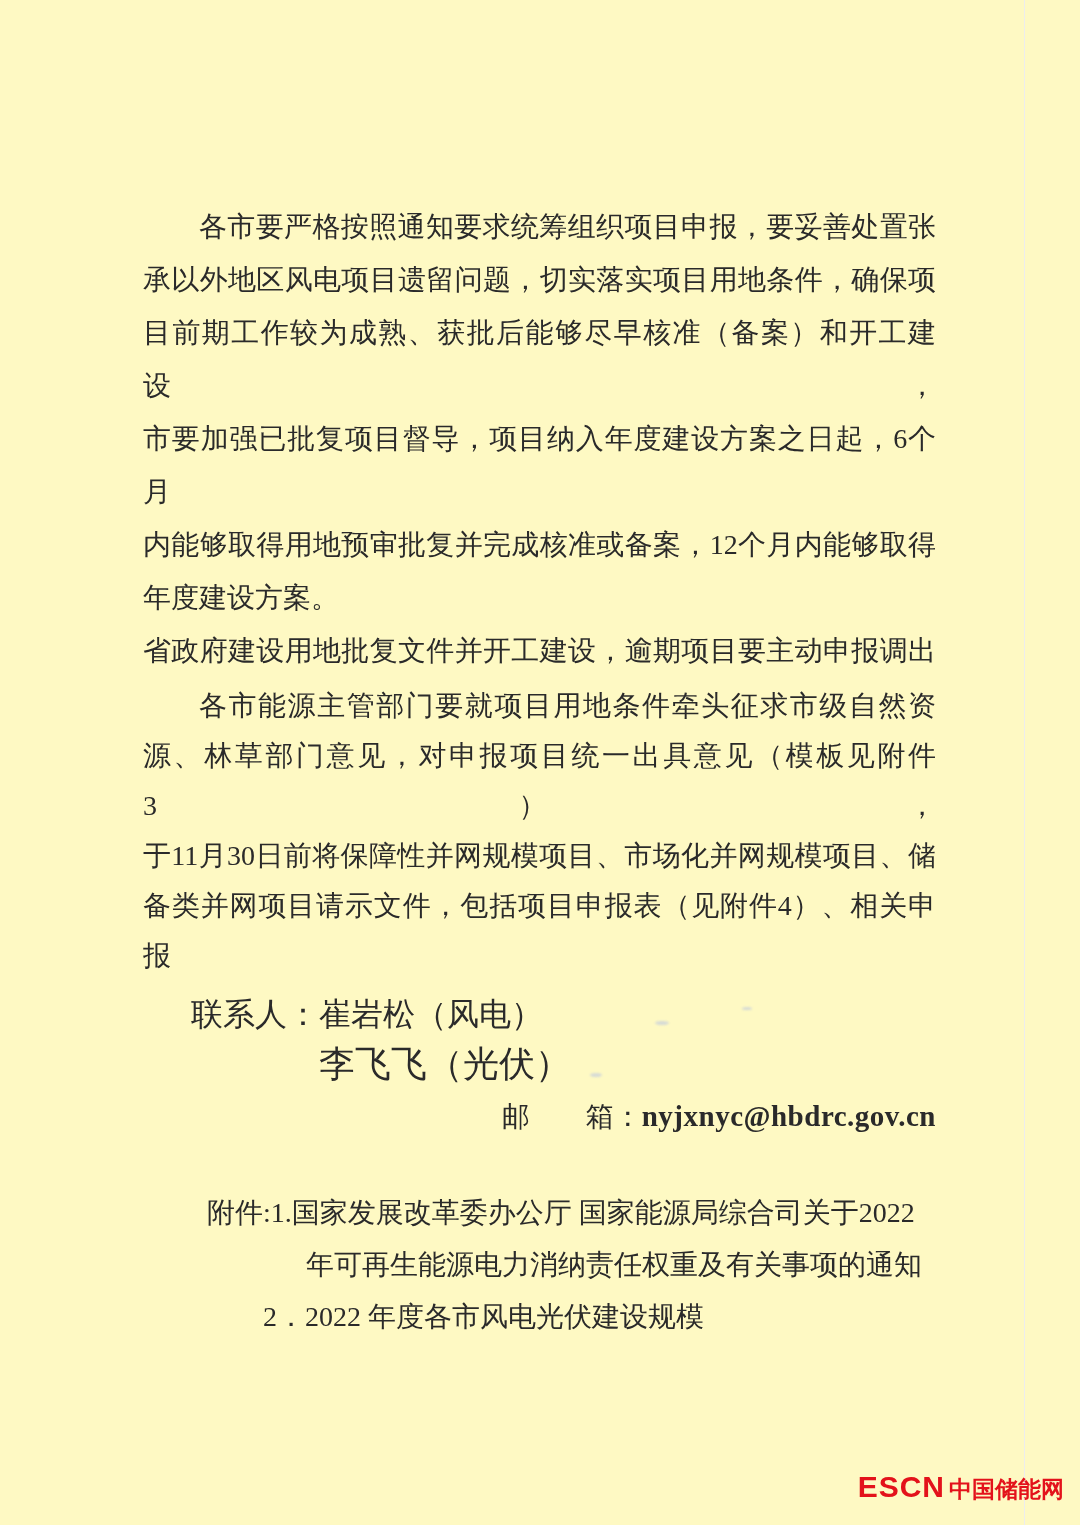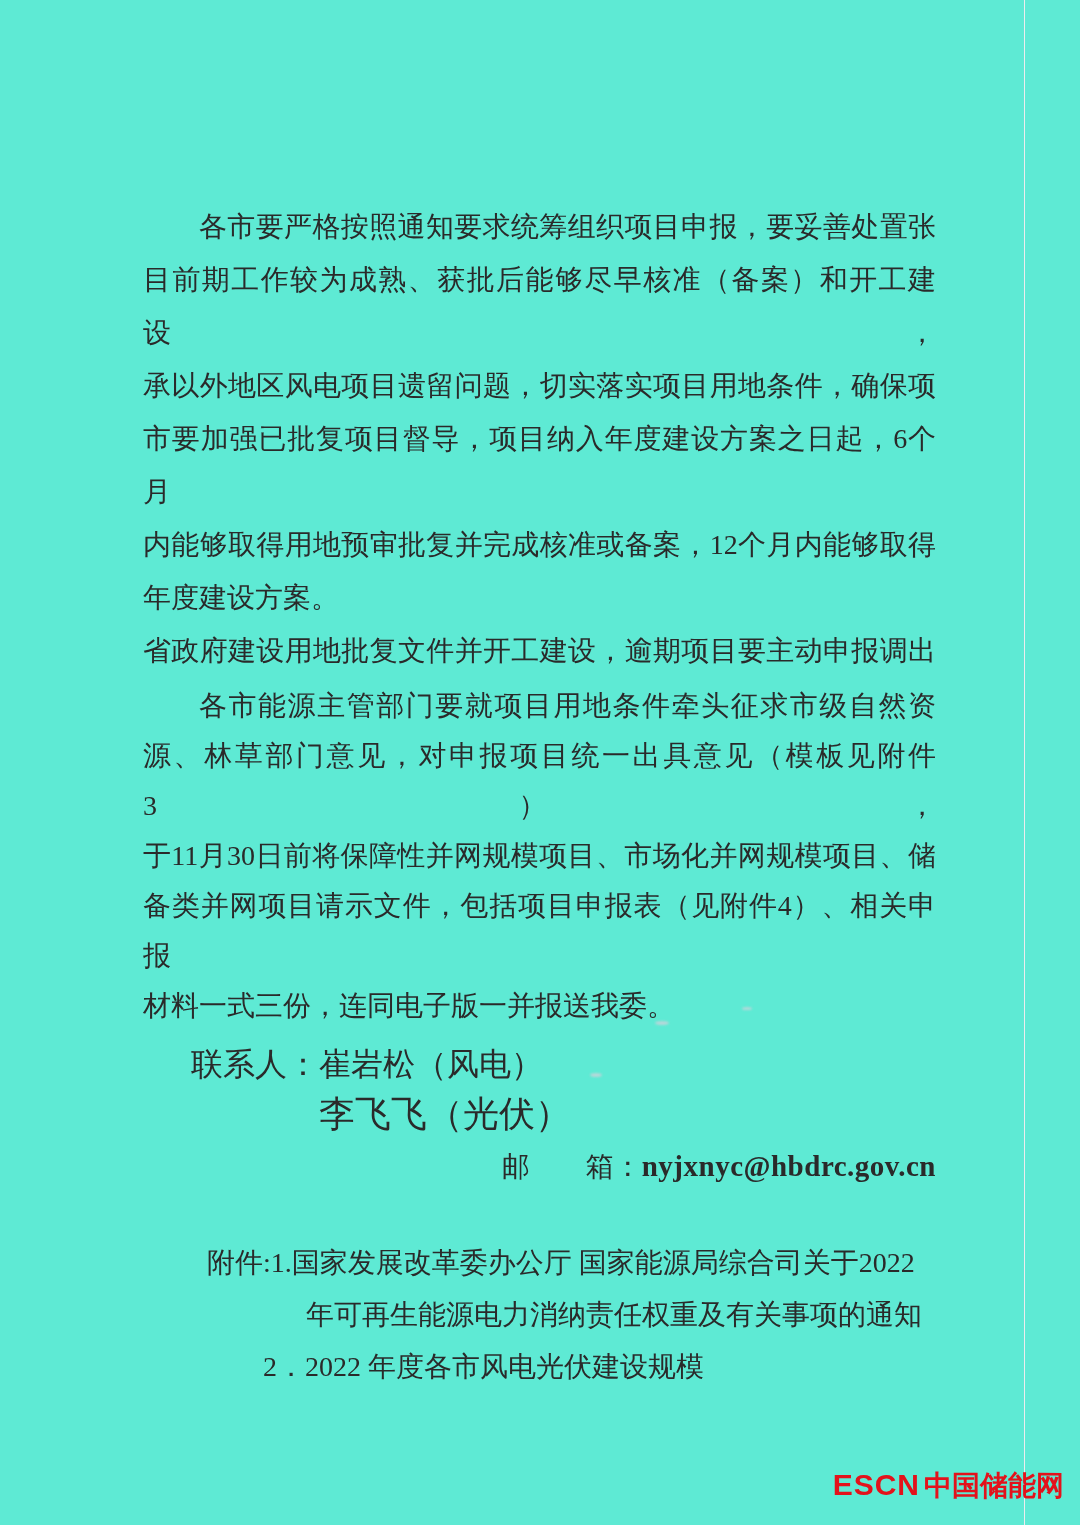--- a/index.html
+++ b/index.html
@@ -4,21 +4,21 @@
 <style>
   html, body {
     margin: 0;
     padding: 0;
     background: #ffffff;
   }
   .page {
     position: relative;
     width: 1080px;
     height: 1525px;
-    background: #5eead4;
+    background: #fef9c3;
     overflow: hidden;
     font-family: "Liberation Serif", "DejaVu Serif", serif;
     color: #2a2a2a;
   }
   
   .edge-line {
     position: absolute;
     left: 1024px;
     top: 0;
     width: 1px;
@@ -92,50 +92,49 @@
     bottom: 20px;
     white-space: nowrap;
     font-family: "Liberation Sans", sans-serif;
   }
   .wm-en {
     font-size: 30px;
     font-weight: 800;
     letter-spacing: 1px;
   }
   .wm-cn {
-    font-size: 28px;
+    font-size: 23px;
     font-weight: 700;
     margin-left: 4px;
   }
 </style>
 </head>
 <body>
 
 <div class="page">
 
   <div class="edge-line"></div>
 
   <div class="content">
 
     <div class="para p1">
       <div class="ln j ind">各市要严格按照通知要求统筹组织项目申报，要妥善处置张</div>
+      <div class="ln j">承以外地区风电项目遗留问题，切实落实项目用地条件，确保项</div>
       <div class="ln j">目前期工作较为成熟、获批后能够尽早核准（备案）和开工建设，</div>
-      <div class="ln j">承以外地区风电项目遗留问题，切实落实项目用地条件，确保项</div>
       <div class="ln j">市要加强已批复项目督导，项目纳入年度建设方案之日起，6个月</div>
       <div class="ln j">内能够取得用地预审批复并完成核准或备案，12个月内能够取得</div>
       <div class="ln">年度建设方案。</div>
       <div class="ln j">省政府建设用地批复文件并开工建设，逾期项目要主动申报调出</div>
     </div>
 
     <div class="para p2">
       <div class="ln j ind">各市能源主管部门要就项目用地条件牵头征求市级自然资</div>
       <div class="ln j">源、林草部门意见，对申报项目统一出具意见（模板见附件3），</div>
       <div class="ln j">于11月30日前将保障性并网规模项目、市场化并网规模项目、储</div>
       <div class="ln j">备类并网项目请示文件，包括项目申报表（见附件4）、相关申报</div>
-      <div class="ln">材料一式三份，连同电子版一并报送我委。</div>
     </div>
 
 
     <div class="contact-row">
       <span>联系人：</span><span>崔岩松（风电）</span>
     </div>
     <div class="contact-row2">
       <span>李飞飞（光伏）</span>
     </div>
 

